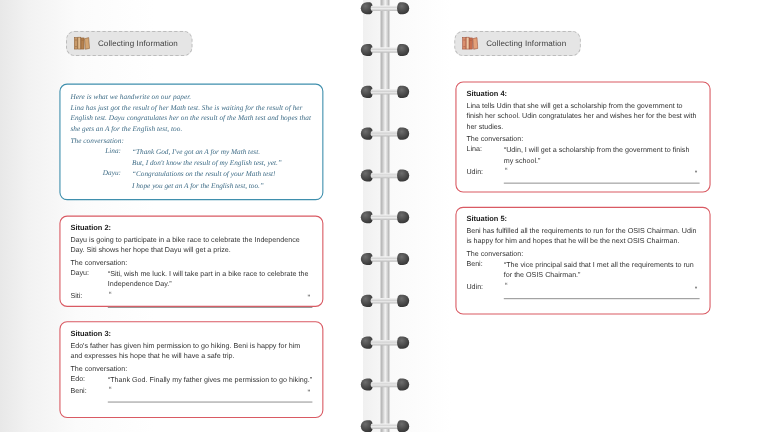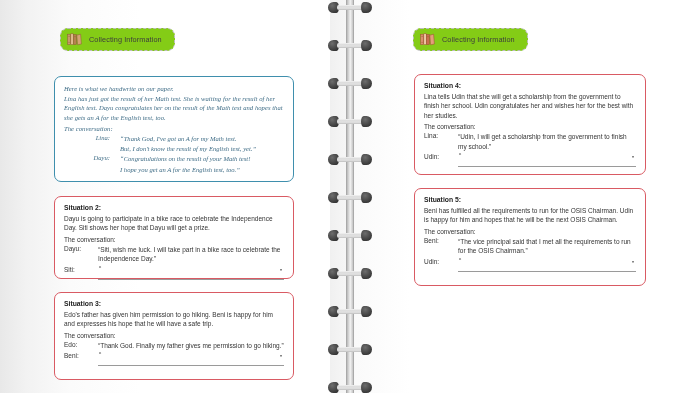--- a/index.html
+++ b/index.html
@@ -47,21 +47,21 @@
   }
   .ring .knob.left{left:0px;border-radius:50% 25% 25% 50%/50%;}
   .ring .knob.right{right:0px;border-radius:25% 50% 50% 25%/50%;}
 
   
   .badge{
     position:absolute;
     display:flex;align-items:center;gap:7px;
     border:1px dashed #bcbcbc;border-radius:8px;
     padding:4px 12px 4px 6px;
-    background:#84cc16;
+    background:#e5e5e5;
   }
   .badge .label{
     font-size:7.3px;color:#3d3d3d;letter-spacing:.1px;white-space:nowrap;
   }
   .books{width:15px;height:13px;display:block;}
 
   
   .box{
     position:absolute;
     box-sizing:border-box;

